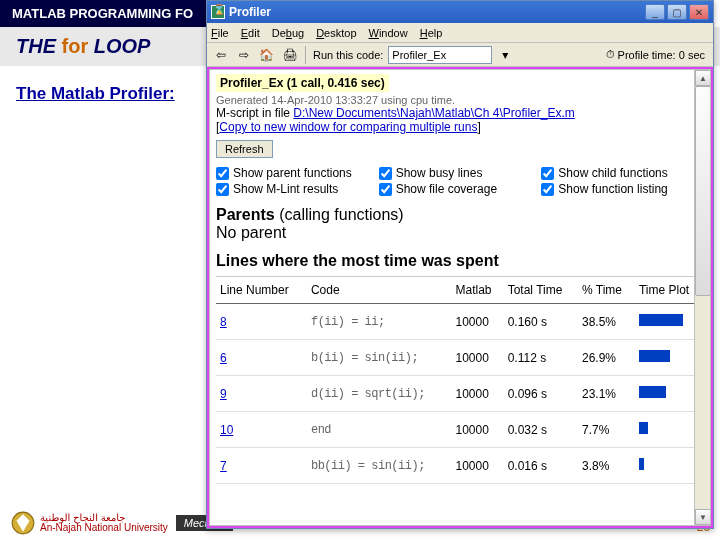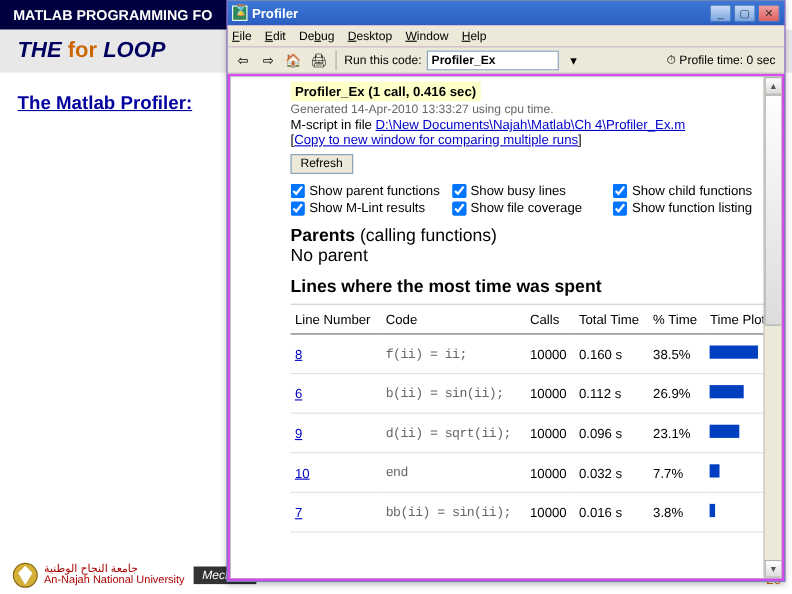--- a/index.html
+++ b/index.html
@@ -33,21 +33,21 @@
   .menubar span u { text-decoration: underline; }
 
   .toolbar { height: 24px; background: #ece9d8; display: flex; align-items: center; padding: 0 4px; gap: 3px; border-bottom: 1px solid #c0c0c0; }
   .tbtn { width: 20px; height: 20px; border: 1px solid transparent; display: flex; align-items: center; justify-content: center; font-size: 12px; cursor:pointer; border-radius:2px; }
   .tsep { width: 1px; height: 18px; background: #aaa; margin: 0 2px; }
   .tlbl { font-size: 11px; margin: 0 2px; }
   .tinput { border: 1px solid #7f9db9; height: 18px; font-size: 11px; padding: 0 3px; background:#fff; }
   .profile-time { margin-left: auto; display:flex; align-items:center; gap:3px; padding-right:4px; }
 
   .content { flex: 1; background: #fff; overflow-y: auto; border: 1px solid #c0c0c0; margin: 2px; position:relative; font-size:12px; }
-  .content-inner { padding: 4px 6px; margin-left: 48px; }
+  .content-inner { padding: 4px 6px; }
   .hdr-yellow { background: #ffffc8; padding: 2px 4px; font-weight: bold; font-size: 12px; display:inline-block; }
   .gen { color: #666; font-size: 11px; margin-top: 2px; }
   .path { color: #0000cc; text-decoration: underline; cursor:pointer; }
   .copylink { color: #0000cc; text-decoration: underline; cursor:pointer; }
   .refresh-btn { margin: 6px 0; padding: 2px 8px; font-size: 11px; border: 1px solid #7f9db9; background: #ece9d8; cursor:pointer; }
 
   .cb-row { margin: 2px 0; display:flex; }
   .cb-cell { width: 170px; display:flex; align-items:center; gap:4px; font-size:12px; }
   .cb-cell input{margin:0;}
 
@@ -112,21 +112,21 @@
       <span><u>H</u>elp</span>
     </div>
 
     <div class="toolbar">
       <div class="tbtn">⇦</div>
       <div class="tbtn">⇨</div>
       <div class="tbtn">🏠</div>
       <div class="tbtn">🖨</div>
       <div class="tsep"></div>
       <span class="tlbl">Run this code:</span>
-      <input class="tinput" style="width: 120px; font-weight: bold;" value="Profiler_Ex">
+      <input class="tinput" style="width: 104px;" value="Profiler_Ex">
       <div class="tbtn">▾</div>
       <div class="profile-time">
         <span>⏱</span>
         <span>Profile time: 0 sec</span>
       </div>
     </div>
 
     <div class="content">
       <div class="content-inner">
         <span class="hdr-yellow">Profiler_Ex (1 call, 0.416 sec)</span>
@@ -173,21 +173,21 @@
 
         <div class="sect">
           <b>Lines where the most time was spent</b>
         </div>
 
         <table class="prof">
           <thead>
             <tr>
               <th>Line Number</th>
               <th>Code</th>
-              <th>Calls</th>
+              <th>Matlab</th>
               <th>Total Time</th>
               <th>% Time</th>
               <th>Time Plot</th>
             </tr>
           </thead>
           <tbody id="tbody">
               <tr>
                 <td><span class="lnk">8</span></td>
                 <td class="code-cell">f(ii) = ii;</td>
                 <td>10000</td>

